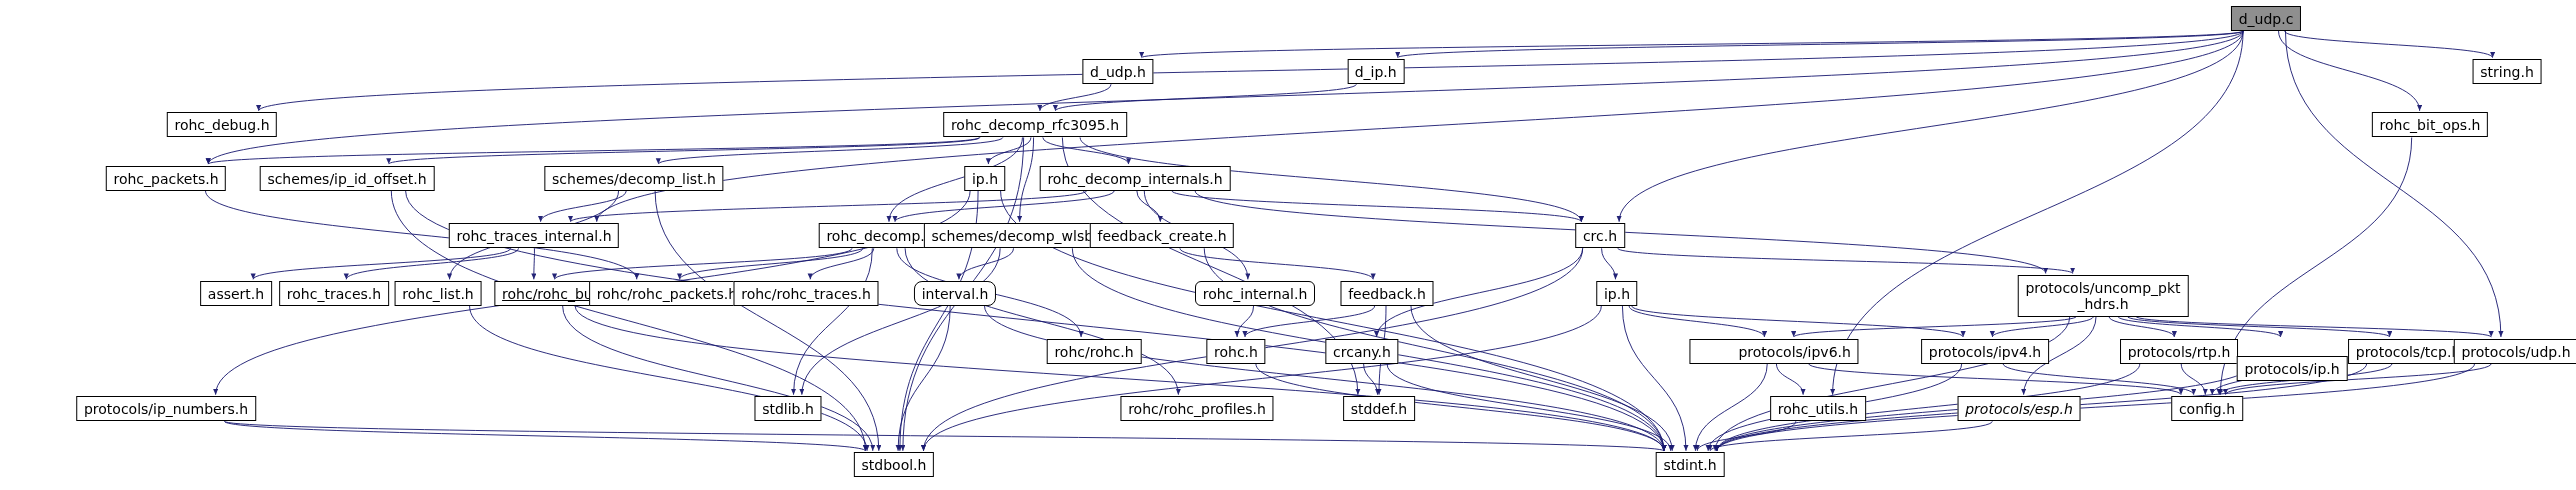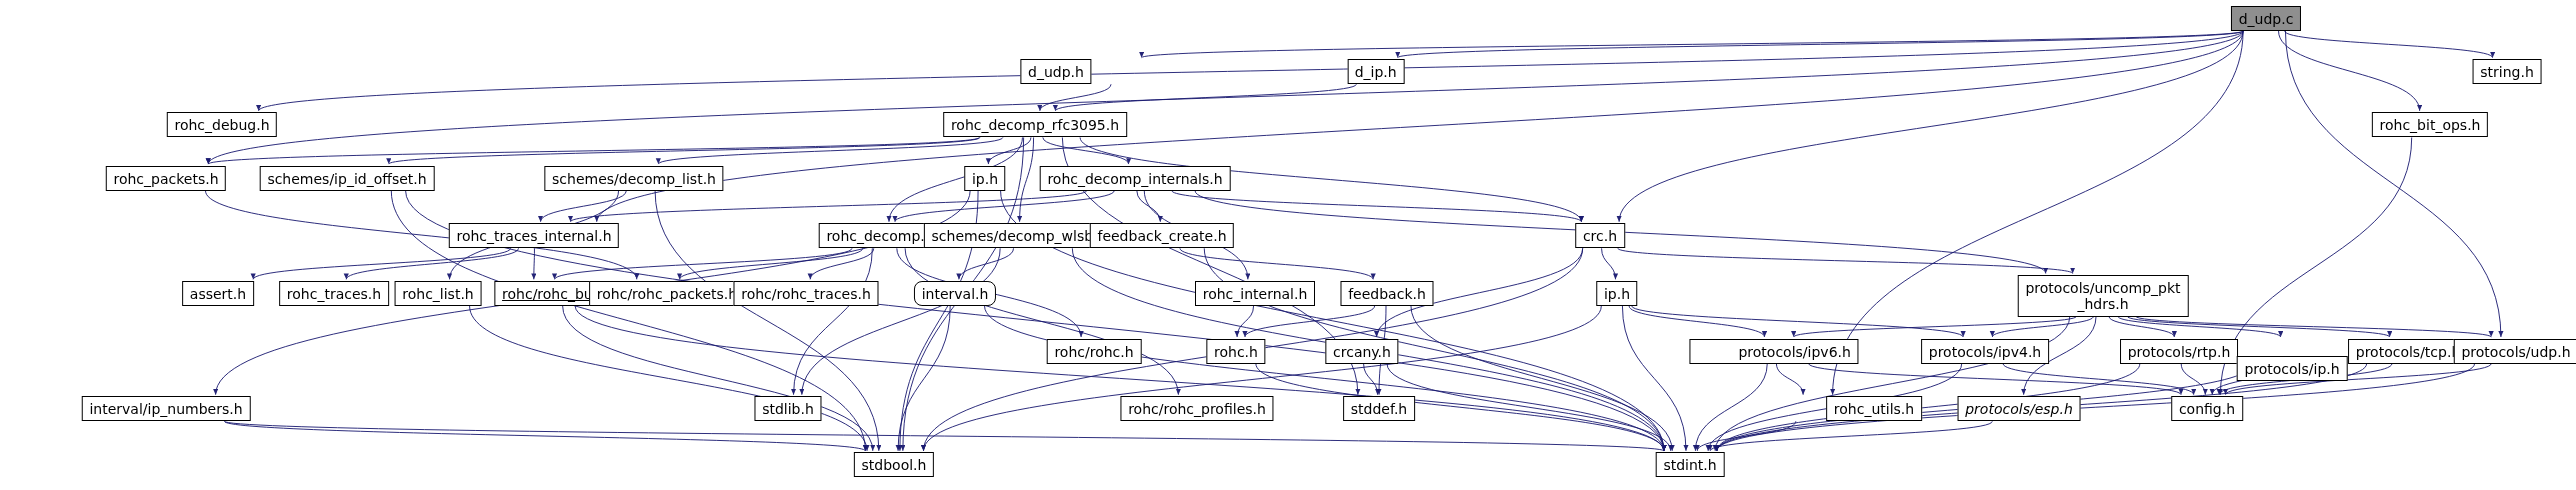--- a/index.html
+++ b/index.html
@@ -141,61 +141,61 @@
         <path d="M 3262.92 186 C 3262.92 360, 3004.06 360, 3004.06 534" class="edge" marker-end="url(#arrow)"></path>
         <path d="M 303.53999999999996 570 C 303.53999999999996 590, 1170.7 590, 1170.7 610" class="edge" marker-end="url(#arrow)"></path>
         <path d="M 303.53999999999996 570 C 303.53999999999996 590, 2251.15 590, 2251.15 610" class="edge" marker-end="url(#arrow)"></path>
         <path d="M 761.04 414 C 761.04 512, 1180.72 512, 1180.72 610" class="edge" marker-end="url(#arrow)"></path>
         <path d="M 778 414 C 778 512, 2251.15 512, 2251.15 610" class="edge" marker-end="url(#arrow)"></path>
         <path d="M 1699.02 492 C 1699.02 551, 2251.15 551, 2251.15 610" class="edge" marker-end="url(#arrow)"></path>
       </g>
   </svg>
   <div class="node-layer">
       <div class="node root" style="left: 2266px; top: 6px;">d_udp.c</div>
-      <div class="node" style="left: 1056px; top: 59px;">d_udp.h</div>
+      <div class="node" style="left: 1118px; top: 59px;">d_udp.h</div>
       <div class="node" style="left: 1376px; top: 59px; padding-left: 6px;">d_ip.h</div>
       <div class="node" style="left: 2507px; top: 59px;">string.h</div>
       <div class="node" style="left: 222px; top: 112px;">rohc_debug.h</div>
       <div class="node" style="left: 1035px; top: 112px;">rohc_decomp_rfc3095.h</div>
       <div class="node" style="left: 2430px; top: 112px;">rohc_bit_ops.h</div>
       <div class="node" style="left: 166px; top: 166px;">rohc_packets.h</div>
       <div class="node" style="left: 347px; top: 166px;">schemes/ip_id_offset.h</div>
       <div class="node" style="left: 634px; top: 166px;">schemes/decomp_list.h</div>
       <div class="node" style="left: 985px; top: 166px;">ip.h</div>
       <div class="node" style="left: 1135px; top: 166px;">rohc_decomp_internals.h</div>
       <div class="node" style="left: 534px; top: 223px;">rohc_traces_internal.h</div>
       <div class="node" style="left: 880px; top: 223px;">rohc_decomp.h</div>
       <div class="node" style="left: 1019px; top: 223px;">schemes/decomp_wlsb.h</div>
       <div class="node" style="left: 1162px; top: 223px;">feedback_create.h</div>
       <div class="node" style="left: 1600px; top: 223px;">crc.h</div>
-      <div class="node" style="left: 218px; top: 281px;">assert.h</div>
+      <div class="node" style="left: 236px; top: 281px;">assert.h</div>
       <div class="node" style="left: 334px; top: 281px;">rohc_traces.h</div>
       <div class="node" style="left: 438px; top: 281px;">rohc_list.h</div>
       <div class="node" style="left: 556px; top: 281px; text-decoration: underline;">rohc/rohc_buf.h</div>
       <div class="node" style="left: 667px; top: 281px;">rohc/rohc_packets.h</div>
       <div class="node" style="left: 806px; top: 281px;">rohc/rohc_traces.h</div>
       <div class="node" style="left: 955px; top: 281px; border-radius: 8px;">interval.h</div>
-      <div class="node" style="left: 1255px; top: 281px;">rohc_internal.h</div>
+      <div class="node" style="left: 1255px; top: 281px; border-radius: 6px;">rohc_internal.h</div>
       <div class="node" style="left: 1387px; top: 281px;">feedback.h</div>
       <div class="node" style="left: 1617px; top: 281px;">ip.h</div>
       <div class="node" style="left: 2103px; top: 275px;">protocols/uncomp_pkt
 _hdrs.h</div>
       <div class="node" style="left: 1094px; top: 339px;">rohc/rohc.h</div>
       <div class="node" style="left: 1236px; top: 339px;">rohc.h</div>
       <div class="node" style="left: 1362px; top: 339px;">crcany.h</div>
       <div class="node" style="left: 1774px; top: 339px; padding-left: 48px;">protocols/ipv6.h</div>
       <div class="node" style="left: 1985px; top: 339px;">protocols/ipv4.h</div>
       <div class="node" style="left: 2179px; top: 339px;">protocols/rtp.h</div>
       <div class="node" style="left: 2292px; top: 356px;">protocols/ip.h</div>
       <div class="node" style="left: 2408px; top: 339px;">protocols/tcp.h</div>
       <div class="node" style="left: 2516px; top: 339px;">protocols/udp.h</div>
-      <div class="node" style="left: 166px; top: 396px;">interval/ip_numbers.h</div>
+      <div class="node" style="left: 166px; top: 396px;">protocols/ip_numbers.h</div>
       <div class="node" style="left: 788px; top: 396px;">stdlib.h</div>
       <div class="node" style="left: 1197px; top: 396px;">rohc/rohc_profiles.h</div>
       <div class="node" style="left: 1379px; top: 396px;">stddef.h</div>
-      <div class="node" style="left: 1874px; top: 396px;">rohc_utils.h</div>
+      <div class="node" style="left: 1818px; top: 396px;">rohc_utils.h</div>
       <div class="node" style="left: 2019px; top: 396px; font-style: italic;">protocols/esp.h</div>
       <div class="node" style="left: 2207px; top: 396px;">config.h</div>
       <div class="node" style="left: 894px; top: 452px;">stdbool.h</div>
       <div class="node" style="left: 1690px; top: 452px;">stdint.h</div>
     </div>
 </div>
 
 
 </body></html>

